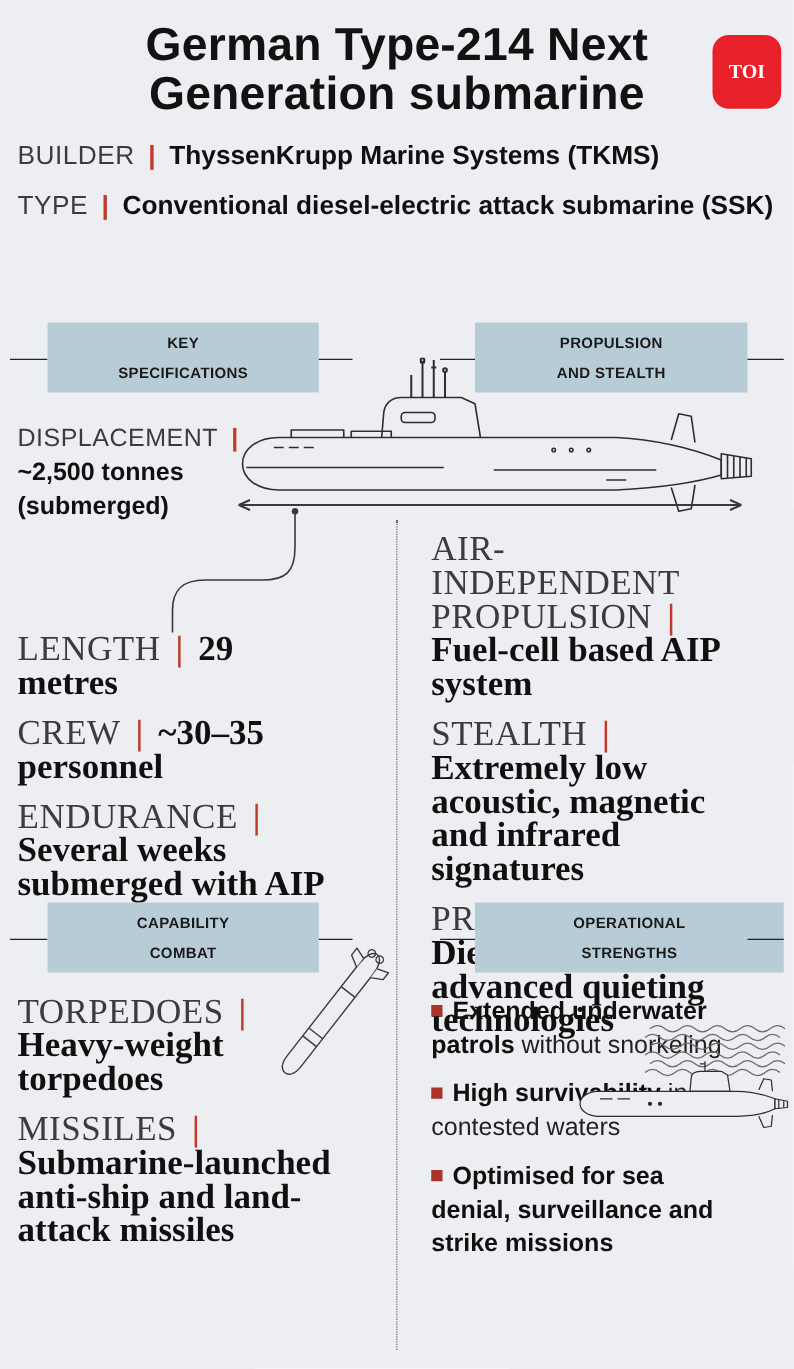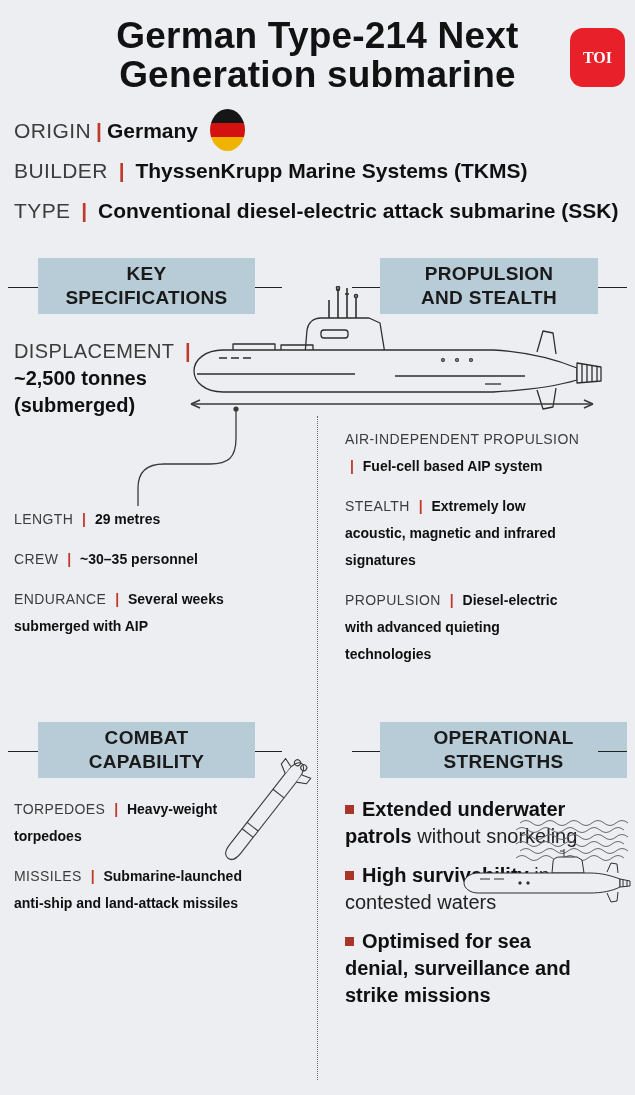--- a/index.html
+++ b/index.html
@@ -26,26 +26,26 @@
   .label{font-weight:400;color:var(--label-gray,#3c3c3c);letter-spacing:.4px;}
   .pipe{color:var(--accent-red,#bf3a2b);font-weight:700;margin:0 5px;}
   .val{font-weight:700;color:#101010;}
   .flag{
     width:35px;height:42px;border-radius:50%;margin-left:12px;flex:0 0 auto;
     background:linear-gradient(to bottom,#161616 0 34%,#d41111 34% 67%,#f0b400 67% 100%);
   }
   
   .hdr-box{
     position:absolute;background:var(--header-box,#b8ccd7);
-    text-align:center;font-weight:700;font-size:19px;line-height:24px;letter-spacing:.3px;
+    text-align:center;font-weight:700;font-size:12px;line-height:24px;letter-spacing:.3px;
     display:flex;flex-direction:column;justify-content:center;color:#1a1a1a;
   }
   .hline{position:absolute;height:0;border-top:1.6px solid #222;}
   
-  .item{font-size:14px;line-height:27px;margin-bottom:13px;}
+  .item{font-size:28px;line-height:27px;margin-bottom:13px;font-family:Liberation Serif, serif;}
   .col{position:absolute;}
   .divider{position:absolute;left:317px;top:416px;height:664px;width:0;border-left:1.6px dotted #6a6a6a;}
   
   .bullet{font-size:20px;line-height:27px;margin-bottom:12px;}
   .bullet-sq{display:inline-block;width:9px;height:9px;background:var(--bullet-red,#a93528);margin-right:8px;vertical-align:2px;}
   .b-bold{font-weight:700;color:#101010;}
   .b-rest{font-weight:400;color:#222;}
   .art{position:absolute;}
 </style>
 </head>
@@ -55,26 +55,20 @@
 
   <div class="title">
     <div>German Type-214 Next</div>
     <div>Generation submarine</div>
   </div>
   <div class="toi">
     <span>TOI</span>
   </div>
 
   <div class="facts">
-    <div class="fact flex">
-      <span class="label">ORIGIN</span>
-      <span class="pipe">|</span>
-      <span class="val">Germany</span>
-      <span class="flag"></span>
-    </div>
     <div class="fact">
       <span class="label">BUILDER</span>
       <span class="pipe">|</span>
       <span class="val">ThyssenKrupp Marine Systems (TKMS)</span>
     </div>
     <div class="fact">
       <span class="label">TYPE</span>
       <span class="pipe">|</span>
       <span class="val">Conventional diesel-electric attack submarine (SSK)</span>
     </div>
@@ -175,22 +169,22 @@
     </div>
     <div class="item">
       <span class="label">PROPULSION</span>
       <span class="pipe">|</span>
       <span class="val">Diesel-electric with advanced quieting technologies</span>
     </div>
   </div>
 
   <div class="hline" style="left:8px;top:751px;width:30px;"></div>
   <div class="hdr-box" style="left:38px;top:722px;width:217px;height:56px;">
+    <div>CAPABILITY</div>
     <div>COMBAT</div>
-    <div>CAPABILITY</div>
   </div>
   <div class="hline" style="left:255px;top:751px;width:27px;"></div>
   <div class="hline" style="left:352px;top:751px;width:28px;"></div>
   <div class="hdr-box" style="left:380px;top:722px;width:247px;height:56px;">
     <div>OPERATIONAL</div>
     <div>STRENGTHS</div>
   </div>
   <div class="hline" style="left:598px;top:751px;width:29px;"></div>
 
   <svg class="art" style="left:213px;top:745px;" width="110" height="120" viewBox="0 0 110 120">

